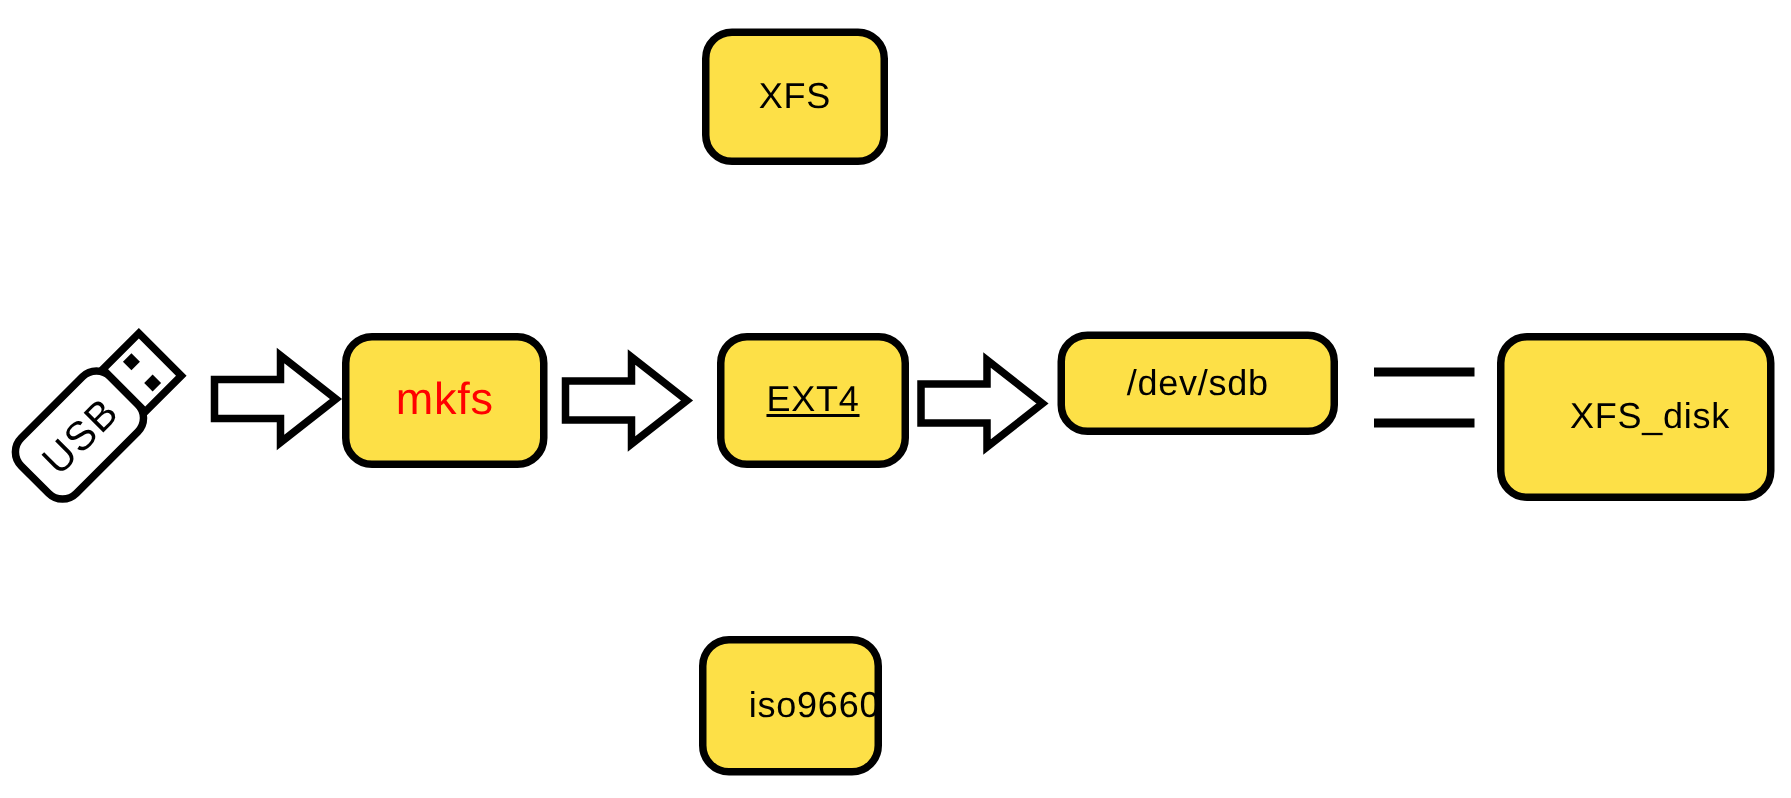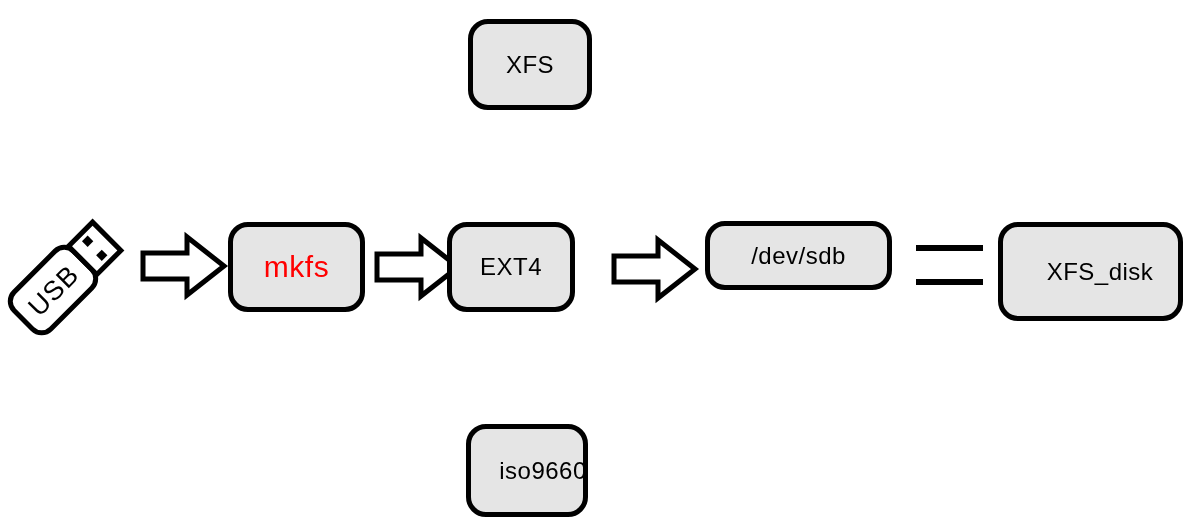--- a/index.html
+++ b/index.html
@@ -7,21 +7,21 @@
   .canvas {
     position: relative;
     width: 1194px;
     height: 532px;
     background: var(--background, #ffffff);
     font-family: "Liberation Sans", sans-serif;
     overflow: hidden;
   }
   .node {
     position: absolute;
-    background: #e5e5e5;
+    background: #fde047;
     border: 5px solid var(--outline, #000000);
     border-radius: 20px;
     display: flex;
     align-items: center;
     justify-content: center;
     font-size: 24px;
     color: var(--outline, #000000);
     letter-spacing: 0.5px;
     white-space: nowrap;
   }
@@ -74,30 +74,30 @@
   </svg>
 
   <div class="node accent" style="left:228px; top:222px; width:137px; height:90px;">mkfs</div>
 
   <svg class="arrow" style="left:373px; top:235px; width:88px; height:64px;" viewBox="0 0 88 64">
     <polygon points="4,19 48,19 48,3 85,32 48,61 48,45 4,45"></polygon>
   </svg>
 
   <div class="node" style="left:468px; top:19px; width:124px; height:91px;">XFS</div>
 
-  <div class="node" style="left:447px; top:222px; width:128px; height:90px;">EXT4</div>
+  <div class="node" style="left:478px; top:222px; width:128px; height:90px;text-decoration:underline;">EXT4</div>
 
   <div class="node" style="left:466px; top:424px; width:122px; height:93px;padding-left:32px;">iso9660</div>
 
   <svg class="arrow" style="left:610px; top:237px; width:88px; height:64px;" viewBox="0 0 88 64">
     <polygon points="4,19 48,19 48,3 85,32 48,61 48,45 4,45"></polygon>
   </svg>
 
   <div class="node" style="left:705px; top:221px; width:187px; height:69px;">/dev/sdb</div>
 
   <div class="equals" style="left:916px; top:245px; width:67px; height:40px;">
     <div class="eq-bar" style="top:0px;"></div>
     <div class="eq-bar" style="top:34px;"></div>
   </div>
 
-  <div class="node" style="left:998px; top:222px; width:185px; height:99px;padding-left:19px;">XFS_disk</div>
+  <div class="node" style="left:998px; top:222px; width:185px; height:112px;padding-left:19px;">XFS_disk</div>
 
 </div>
 
 </body></html>

